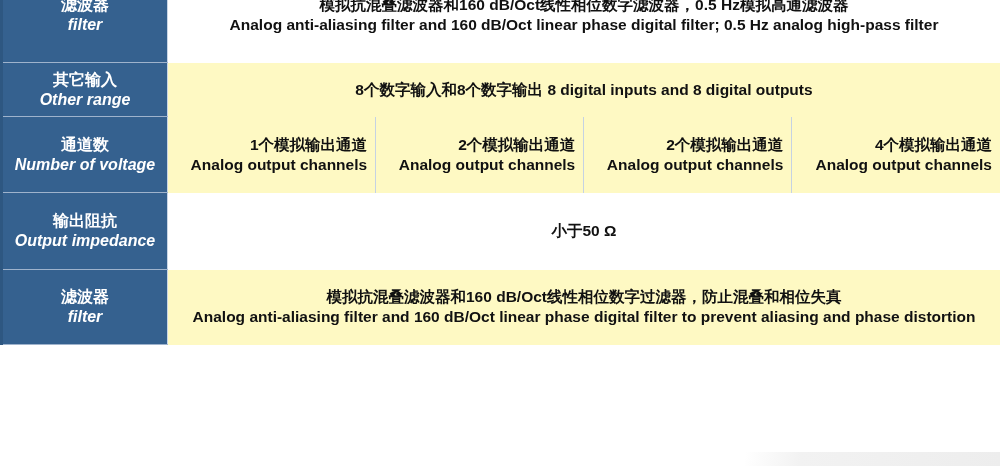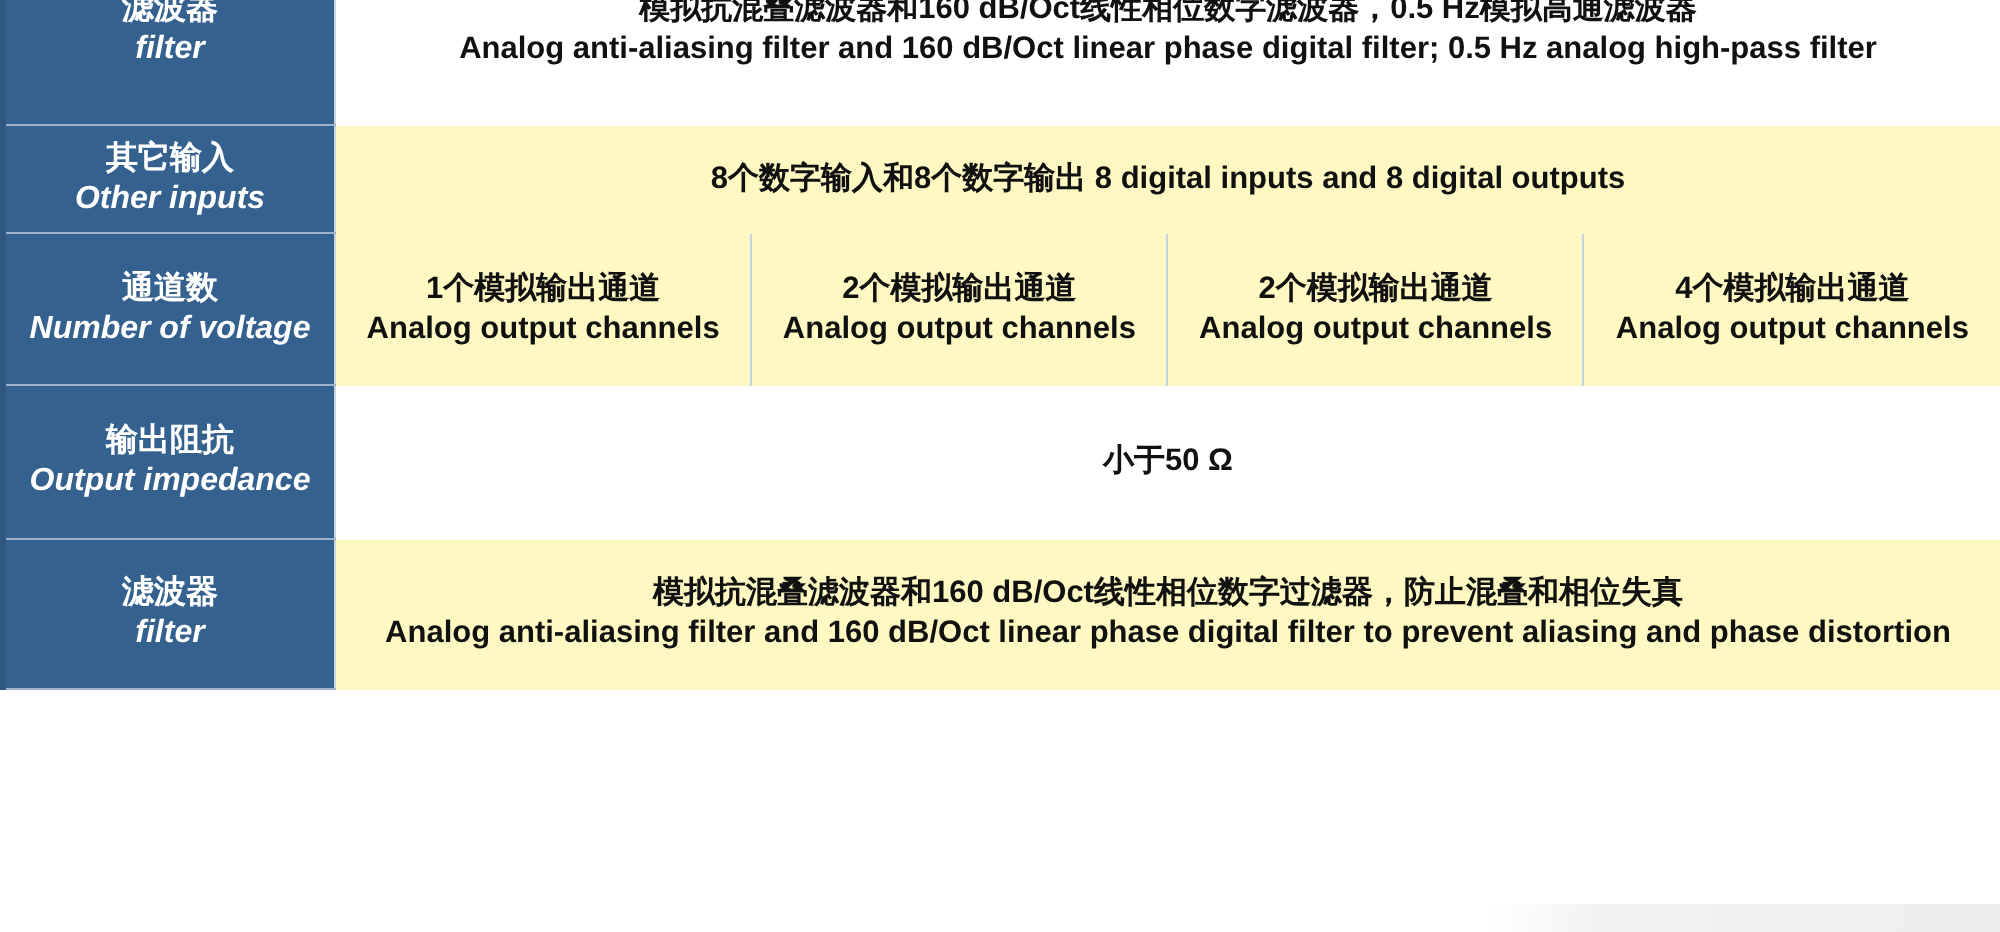--- a/index.html
+++ b/index.html
@@ -62,20 +62,21 @@
   .row-light > .val-cell { background: #fef9c3; }
   .row-white > .val-cell { background: #FFFFFF; }
 
   .col-split {
     border-left: 1px solid #C5D2E3;
   }
   .col-split:first-of-type { border-left: none; }
 
   .ch-cell {
     width: 201px;
+    text-align: right;
   }
 
   
   .r-filter1 .hdr-cell,  .r-filter1 .val-cell  { height: 96px; }
   .r-other   .hdr-cell,  .r-other .val-cell    { height: 54px; }
   .r-chan    .hdr-cell,  .r-chan .val-cell     { height: 76px; }
   .r-res     .hdr-cell,  .r-res .val-cell      { height: 53px; }
   .r-volt    .hdr-cell,  .r-volt .val-cell     { height: 53px; }
   .r-imp     .hdr-cell,  .r-imp .val-cell      { height: 77px; }
   .r-filter2 .hdr-cell,  .r-filter2 .val-cell  { height: 75px; }
@@ -112,21 +113,21 @@
       </td>
       <td class="val-cell" colspan="4">
         <span class="cn">模拟抗混叠滤波器和160 dB/Oct线性相位数字滤波器，0.5 Hz模拟高通滤波器</span>
         <span class="en">Analog anti-aliasing filter and 160 dB/Oct linear phase digital filter; 0.5 Hz analog high-pass filter</span>
       </td>
     </tr>
 
     <tr class="r-other row-light">
       <td class="hdr-cell">
         <span class="cn">其它输入</span>
-        <span class="en">Other inputs</span>
+        <span class="en">Other range</span>
       </td>
       <td class="val-cell" colspan="4">
         <span class="cn">8个数字输入和8个数字输出 8 digital inputs and 8 digital outputs</span>
       </td>
     </tr>
 
     <tr class="r-chan row-light">
       <td class="hdr-cell">
         <span class="cn">通道数</span>
         <span class="en">Number of voltage</span>

